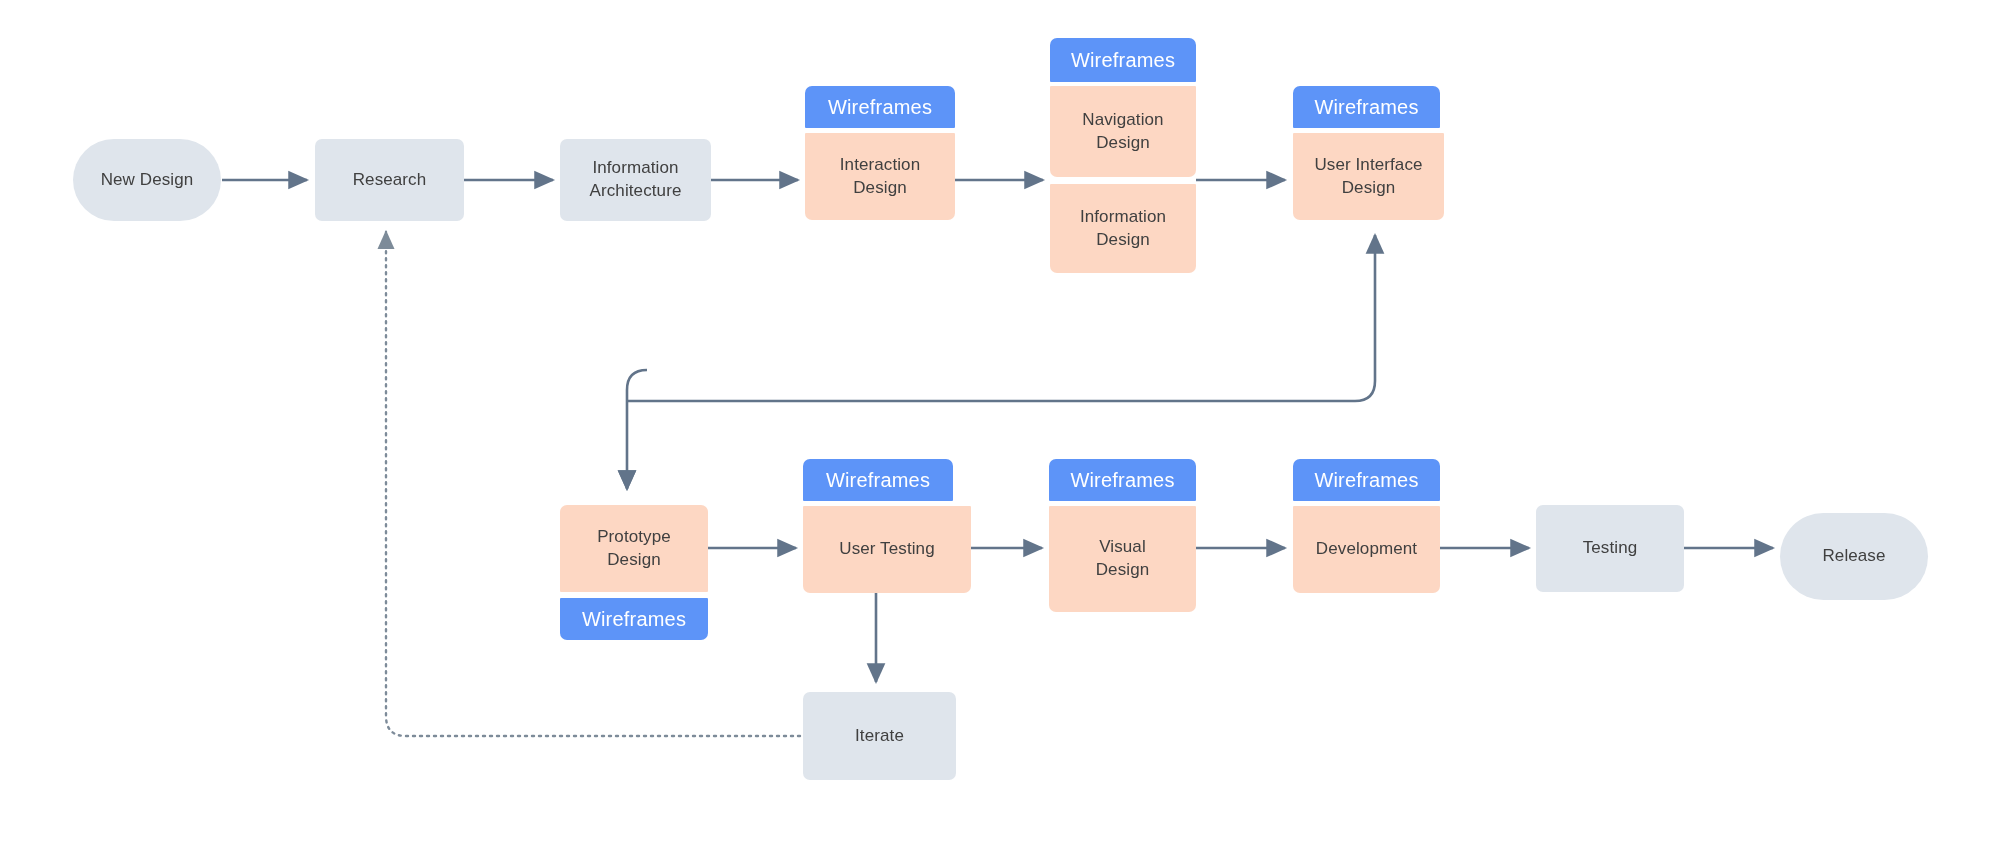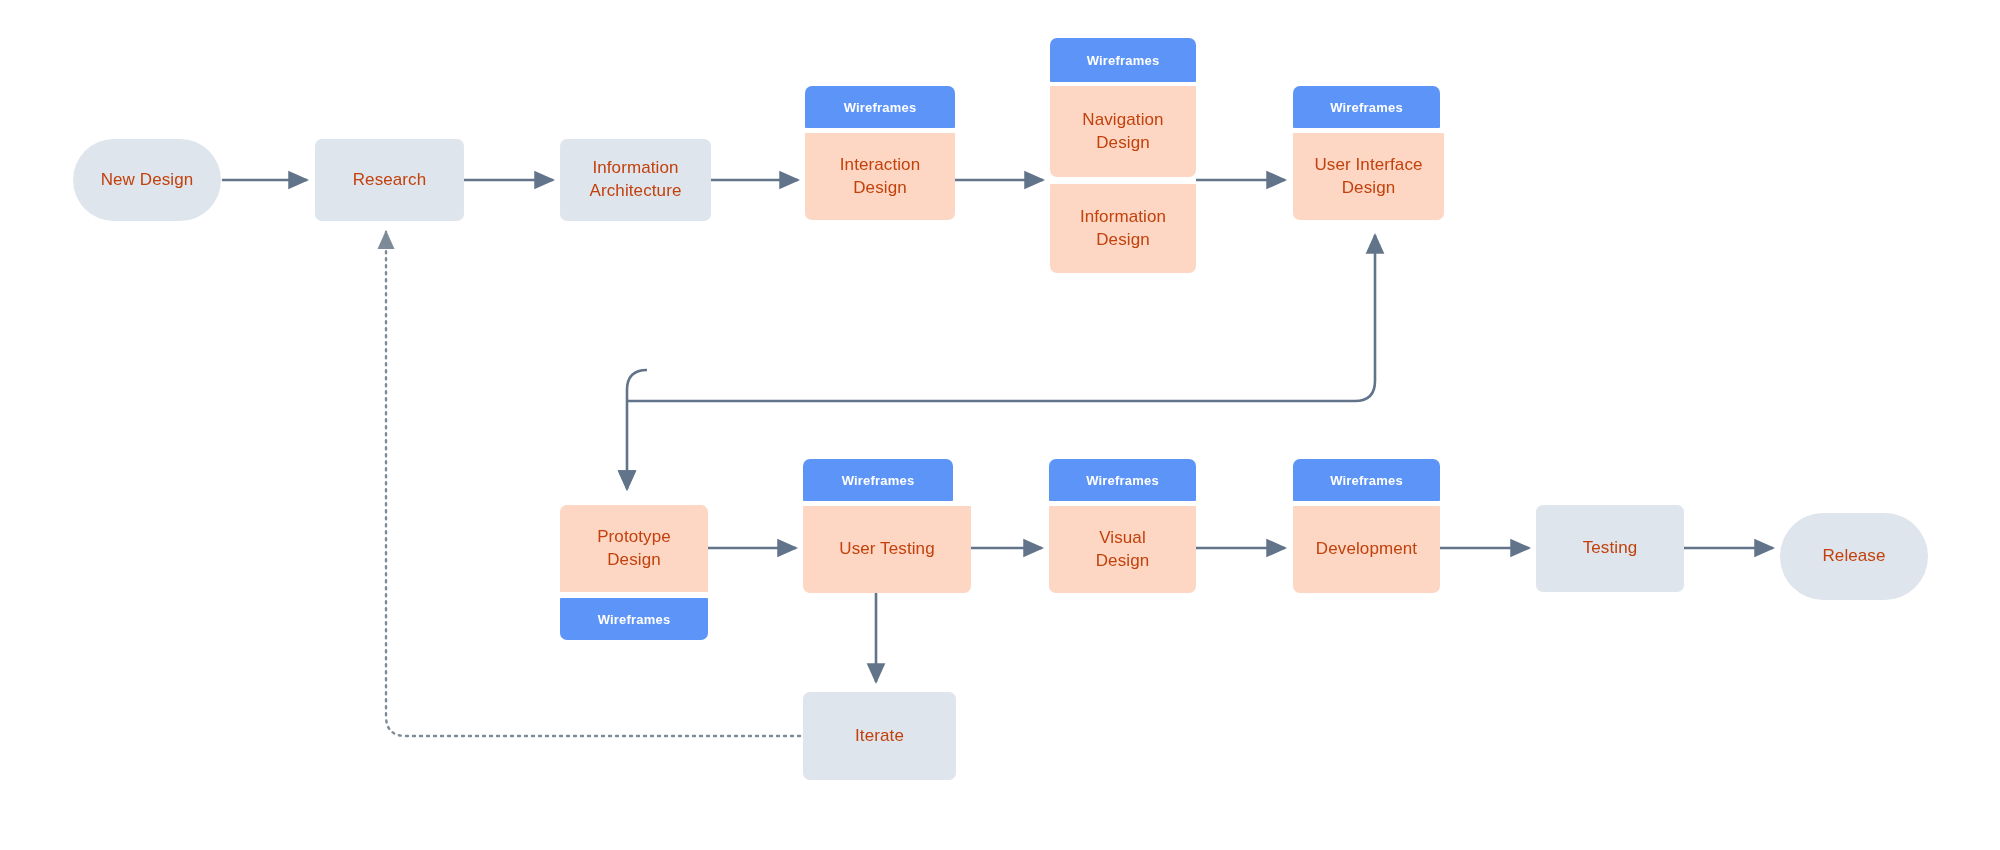--- a/index.html
+++ b/index.html
@@ -27,21 +27,21 @@
     height: 850px;
     pointer-events: none;
   }
   .node {
     position: absolute;
     box-sizing: border-box;
     display: flex;
     align-items: center;
     justify-content: center;
     text-align: center;
-    color: #c2410c;
+    color: #404040;
     font-size: 17px;
     font-weight: 500;
     line-height: 1.35;
     letter-spacing: 0.1px;
   }
   .node-gray {
     background: #dfe5ec;
     border-radius: 7px;
   }
   .node-terminal {
@@ -58,22 +58,22 @@
   }
   .node-orange-protobody {
     background: #fdd7c3;
     border-radius: 7px 7px 1px 1px;
   }
   .tag-wireframes {
     position: absolute;
     box-sizing: border-box;
     background: #5d94f8;
     color: #ffffff;
-    font-size: 13px;
-    font-weight: 700;
+    font-size: 20px;
+    font-weight: 400;
     letter-spacing: 0.2px;
     display: flex;
     align-items: center;
     justify-content: center;
     border-radius: 7px 7px 1px 1px;
   }
   .tag-wireframes.below {
     border-radius: 1px 1px 7px 7px;
   }
 </style>
@@ -191,21 +191,21 @@
   <div class="tag-wireframes" style="left:803px; top:459px; width:150px; height:42px;">
     <span>Wireframes</span>
   </div>
   <div class="node node-orange-bare" style="left:803px; top:506px; width:168px; height:87px;">
     <span>User Testing</span>
   </div>
 
   <div class="tag-wireframes" style="left:1049px; top:459px; width:147px; height:42px;">
     <span>Wireframes</span>
   </div>
-  <div class="node node-orange-bare" style="left:1049px; top:506px; width:147px; height:87px;">
+  <div class="node node-orange-bare" style="left:1049px; top:506px; width:147px; height:106px;">
     <span>
       <span>Visual</span><br>
       <span>Design</span>
     </span>
   </div>
 
   <div class="tag-wireframes" style="left:1293px; top:459px; width:147px; height:42px;">
     <span>Wireframes</span>
   </div>
   <div class="node node-orange-bare" style="left:1293px; top:506px; width:147px; height:87px;">

